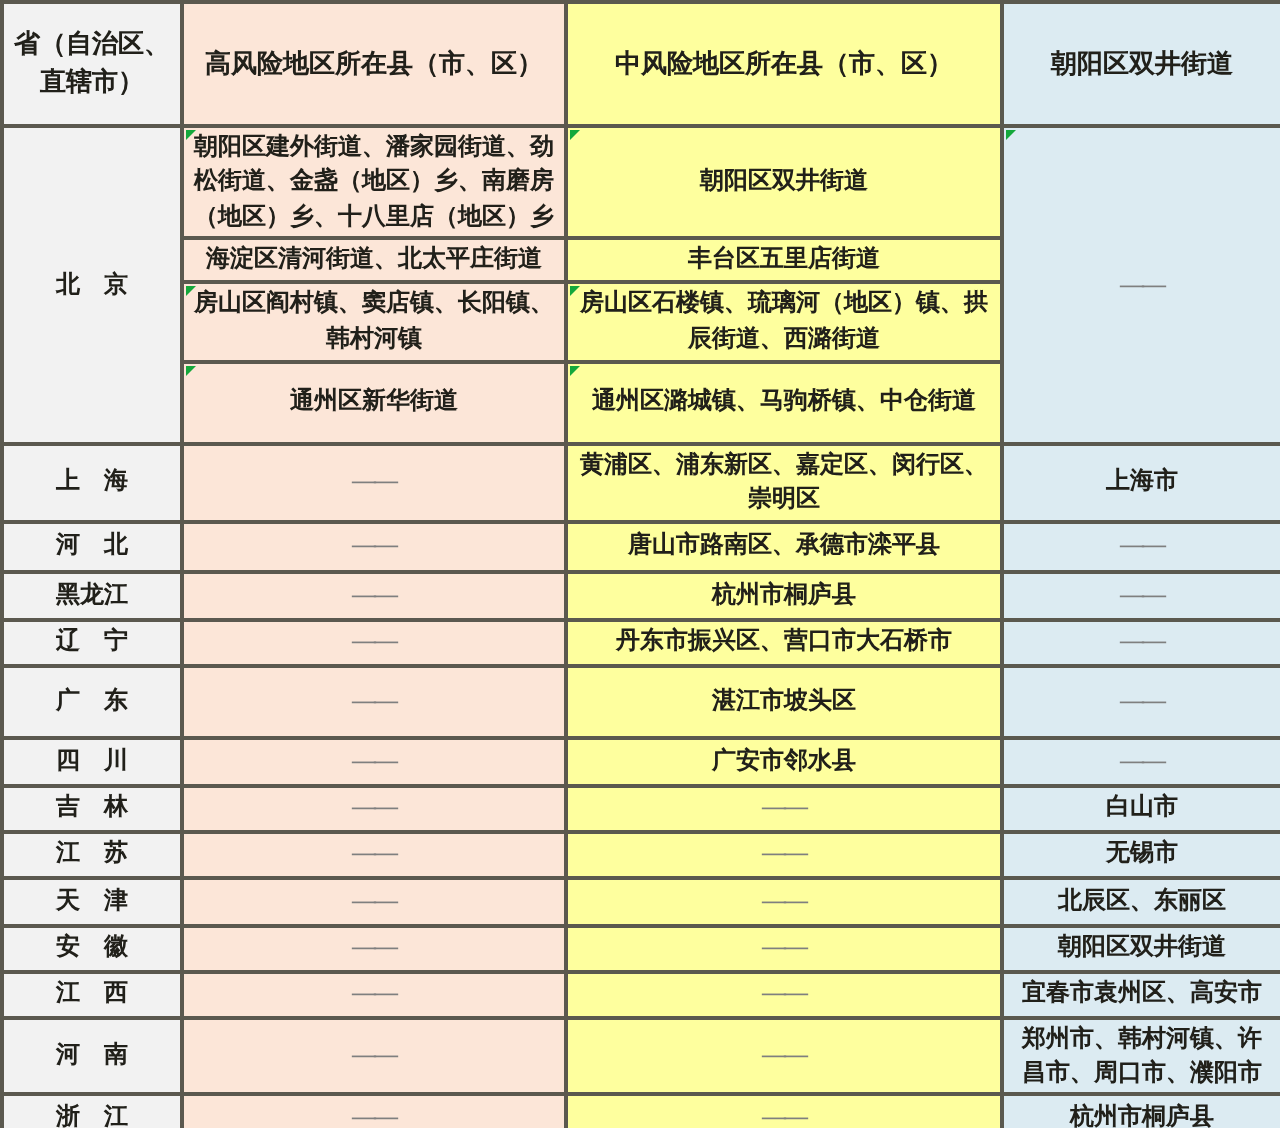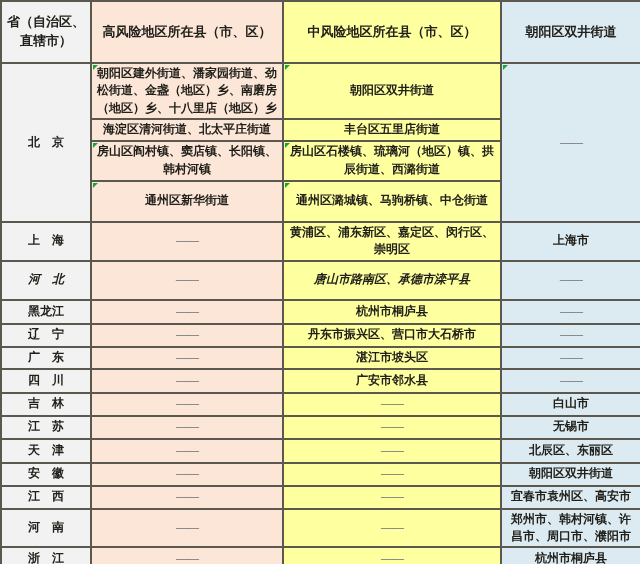--- a/index.html
+++ b/index.html
@@ -85,39 +85,39 @@
     <tr style="height:41px;">
       <td class="cell-high marked"><span class="corner-marker"></span><span>通州区新华街道</span></td>
       <td class="cell-medium marked"><span class="corner-marker"></span><span>通州区潞城镇、马驹桥镇、中仓街道</span></td>
     </tr>
     <tr style="height:39px;">
       <td class="cell-province">上　海</td>
       <td class="cell-high dash">——</td>
       <td class="cell-medium">黄浦区、浦东新区、嘉定区、闵行区、崇明区</td>
       <td class="cell-other">上海市</td>
     </tr>
-    <tr style="height:39px;font-style:italic;">
+    <tr style="height:25px;">
       <td class="cell-province">河　北</td>
       <td class="cell-high dash">——</td>
       <td class="cell-medium">唐山市路南区、承德市滦平县</td>
       <td class="cell-other dash">——</td>
     </tr>
     <tr style="height:24px;">
       <td class="cell-province">黑龙江</td>
       <td class="cell-high dash">——</td>
       <td class="cell-medium">杭州市桐庐县</td>
       <td class="cell-other dash">——</td>
     </tr>
     <tr style="height:23px;">
       <td class="cell-province">辽　宁</td>
       <td class="cell-high dash">——</td>
       <td class="cell-medium">丹东市振兴区、营口市大石桥市</td>
       <td class="cell-other dash">——</td>
     </tr>
-    <tr style="height:22px;">
+    <tr style="height:36px;">
       <td class="cell-province">广　东</td>
       <td class="cell-high dash">——</td>
       <td class="cell-medium">湛江市坡头区</td>
       <td class="cell-other dash">——</td>
     </tr>
     <tr style="height:24px;">
       <td class="cell-province">四　川</td>
       <td class="cell-high dash">——</td>
       <td class="cell-medium">广安市邻水县</td>
       <td class="cell-other dash">——</td>

